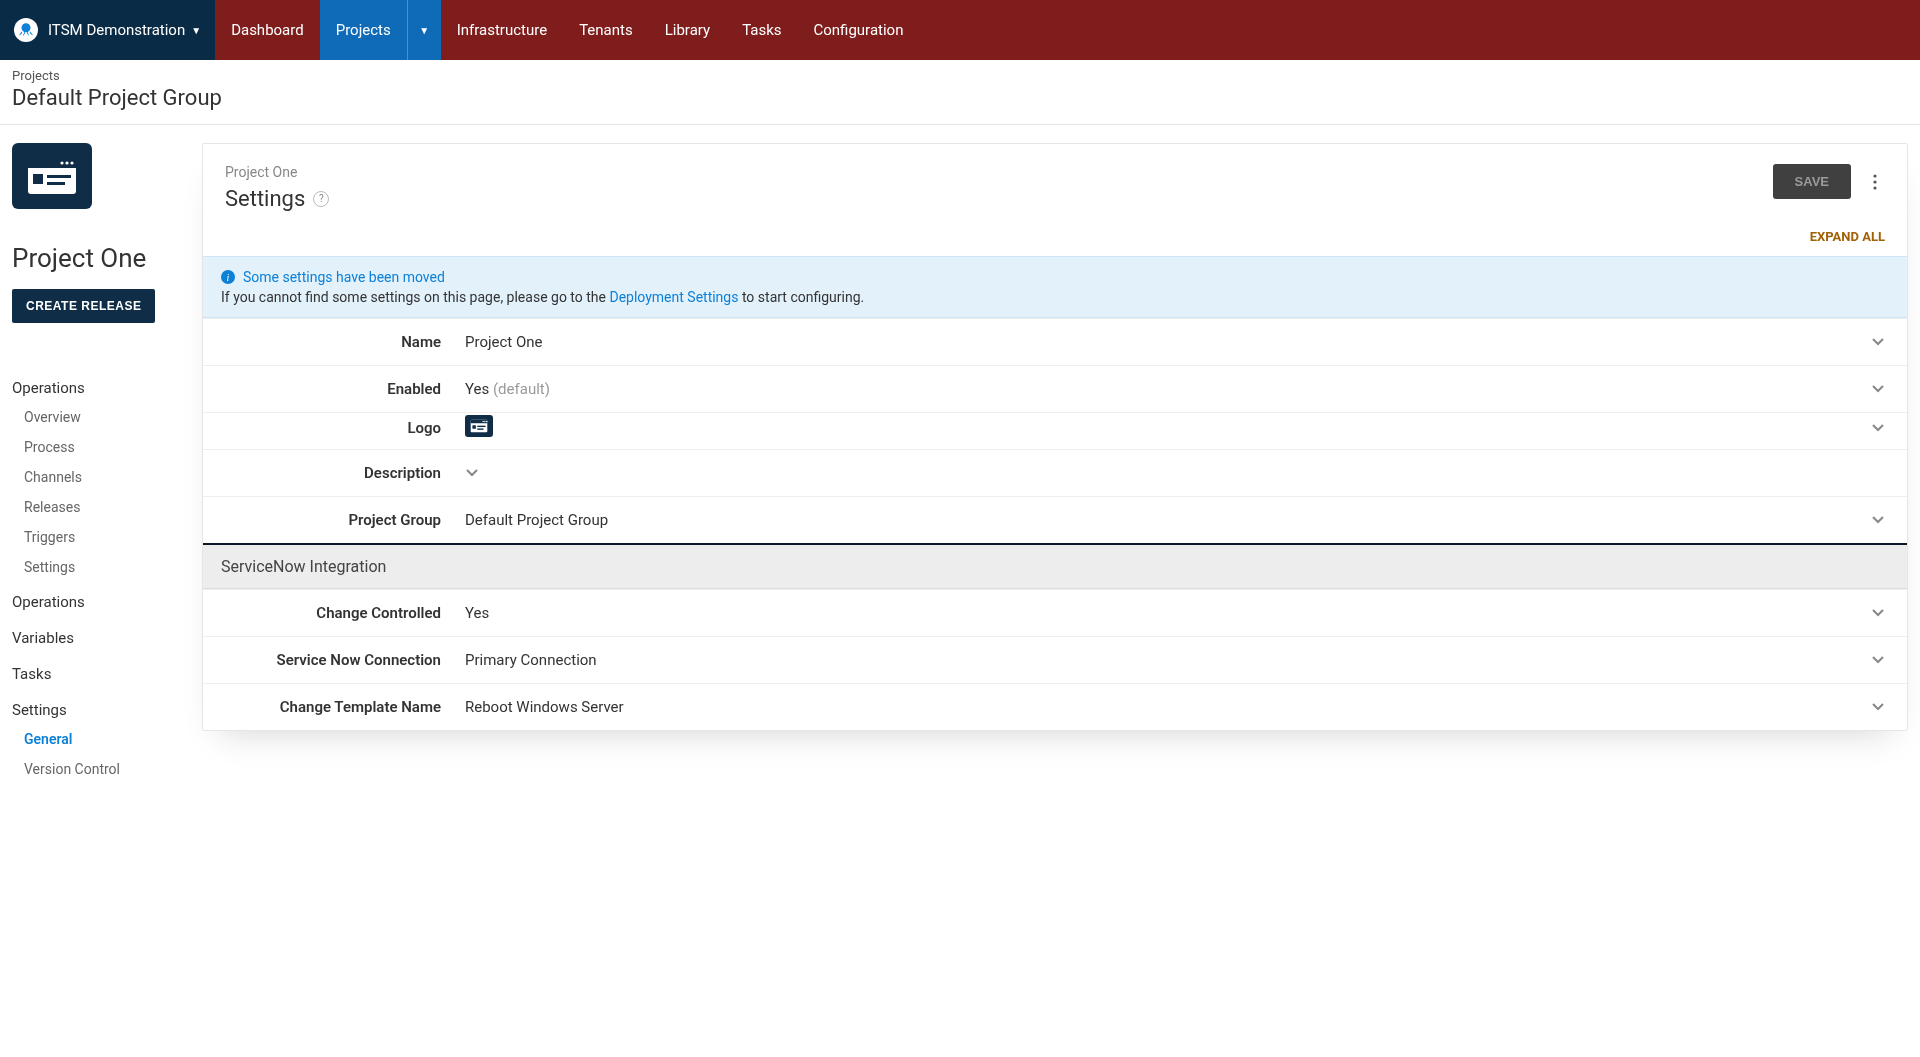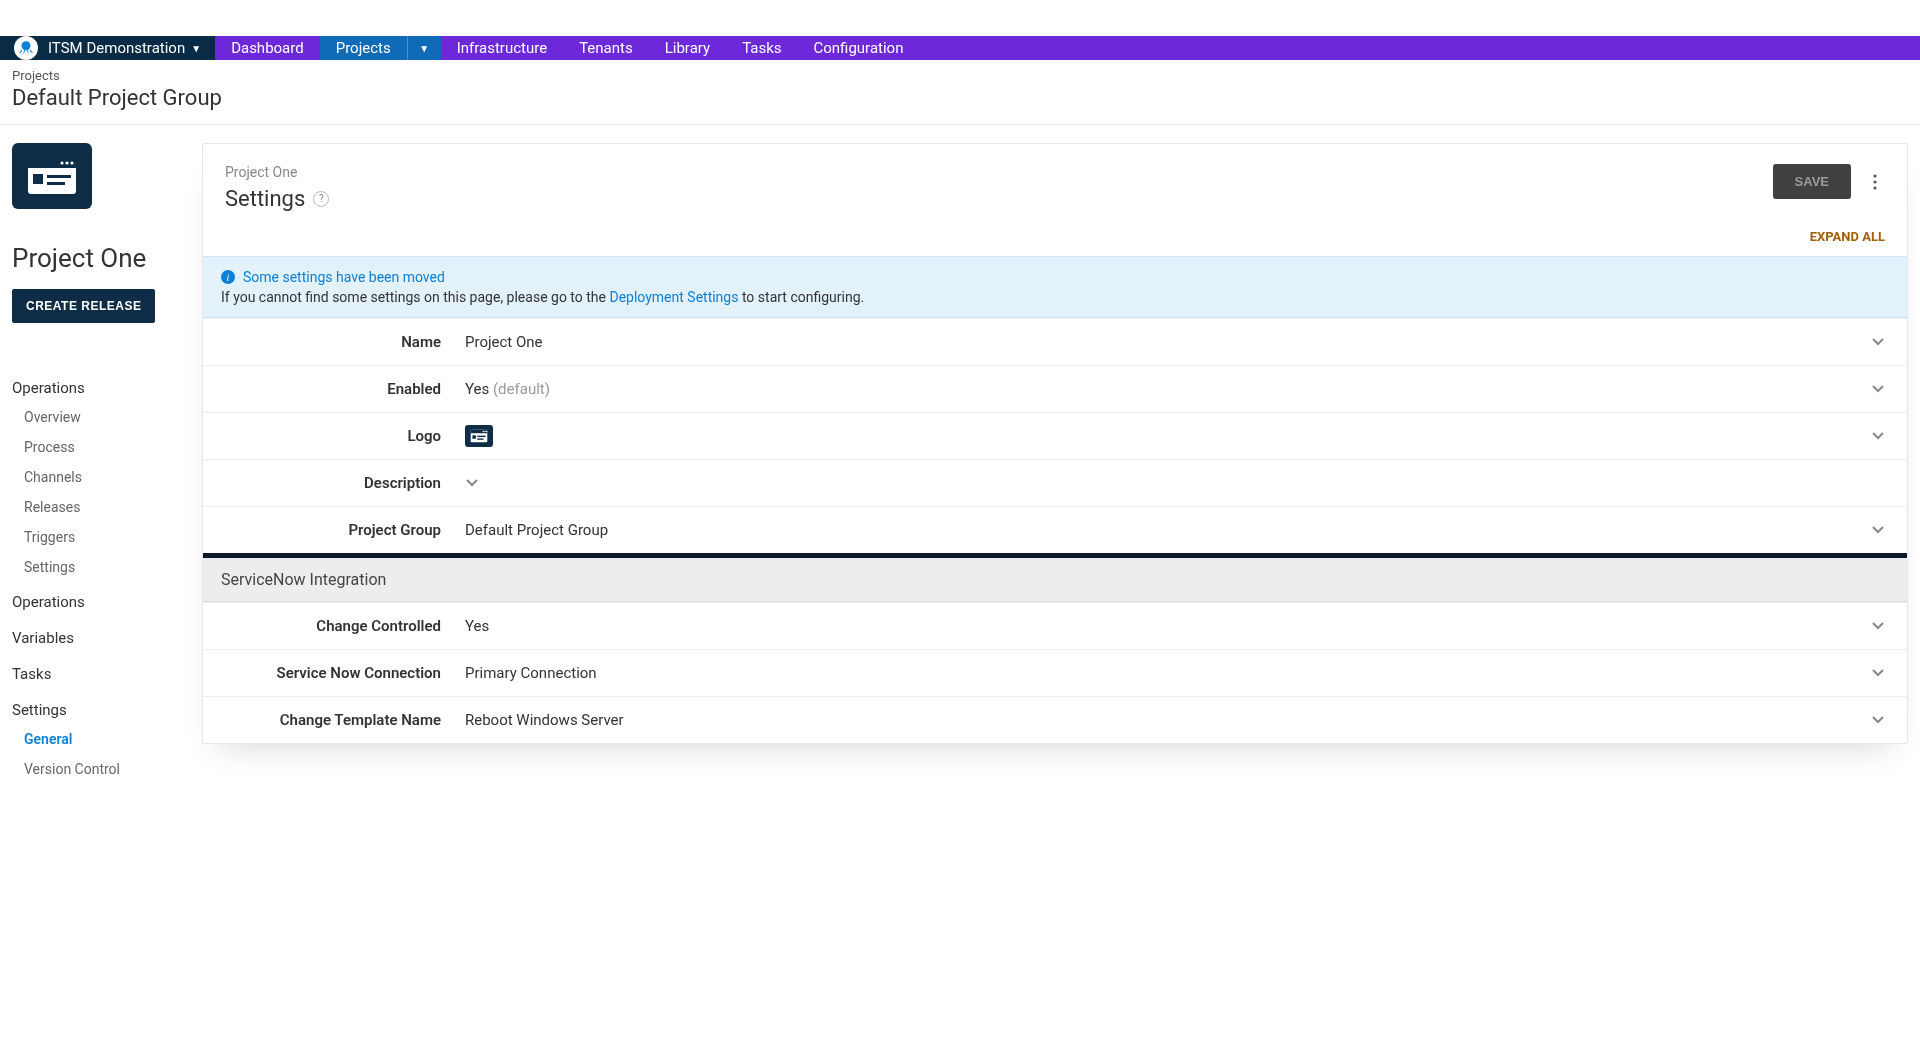--- a/index.html
+++ b/index.html
@@ -1,19 +1,19 @@
 <!DOCTYPE html>
 <html><head>
 <meta charset="utf-8">
 <style>
 * { margin: 0; padding: 0; box-sizing: border-box; }
 body { font-family: -apple-system, BlinkMacSystemFont, "Segoe UI", Roboto, Helvetica, Arial, sans-serif; background: #fff; color: #333; font-size: 14px; }
 
 
-.topnav { background: #6d28d9; color: #fff; height: 24px; display: flex; align-items: stretch; margin-top: 36px; }
+.topnav { background: #7f1d1d; color: #fff; height: 60px; display: flex; align-items: stretch; }
 .brand { background: #0a2b45; display: flex; align-items: center; padding: 0 14px; gap: 10px; }
 .brand-logo { width: 24px; height: 24px; border-radius: 50%; background: #fff; display: flex; align-items: center; justify-content: center; color: #0d80d8; }
 .brand-logo svg { width: 18px; height: 18px; }
 .brand-name { font-size: 15px; display: flex; align-items: center; gap: 6px; }
 .brand-caret { font-size: 10px; }
 .nav-items { display: flex; }
 .nav-item { display: flex; align-items: center; padding: 0 16px; font-size: 15px; cursor: pointer; color: #fff; }
 .nav-item.active { background: #0f6bb8; }
 .nav-dd { width: 34px; display: flex; align-items: center; justify-content: center; border-left: 1px solid rgba(255,255,255,0.25); font-size: 10px; }
 .nav-dd.active { background: #0f6bb8; }
@@ -57,22 +57,22 @@
 .banner-link { color: #0d80d8; text-decoration: none; }
 
 
 .setting-row { display: flex; align-items: center; padding: 14px 22px; border-top: 1px solid #eee; cursor: pointer; }
 .setting-row:first-of-type { border-top: none; }
 .sr-label { width: 240px; text-align: right; padding-right: 24px; font-weight: 600; font-size: 15px; color: #333; }
 .sr-value { flex: 1; font-size: 15px; color: #333; }
 .sr-value .muted { color: #9a9a9a; }
 .sr-chevron { color: #888; }
 .sr-chevron svg { width: 14px; height: 14px; }
-.setting-row.logo-row { padding-top: 12px; padding-bottom: 12px; }
-.section-head { background: #ededed; border-top: 5px solid #0f172a; border-bottom: 1px solid #ddd; padding: 12px 18px; font-size: 16px; color: #444; }
+.setting-row.logo-row { padding-top: 2px; padding-bottom: 12px; align-items: flex-end; }
+.section-head { background: #ededed; border-top: 2px solid #0f172a; border-bottom: 1px solid #ddd; padding: 12px 18px; font-size: 16px; color: #444; }
 
 .mini-logo { width: 28px; height: 22px; border-radius: 3px; background: #0f2d47; display: inline-flex; align-items: center; justify-content: center; }
 .mini-logo svg { width: 18px; height: 14px; }
 </style>
 </head>
 <body>
 
 <div class="topnav">
   <div class="brand">
     <span class="brand-logo">

